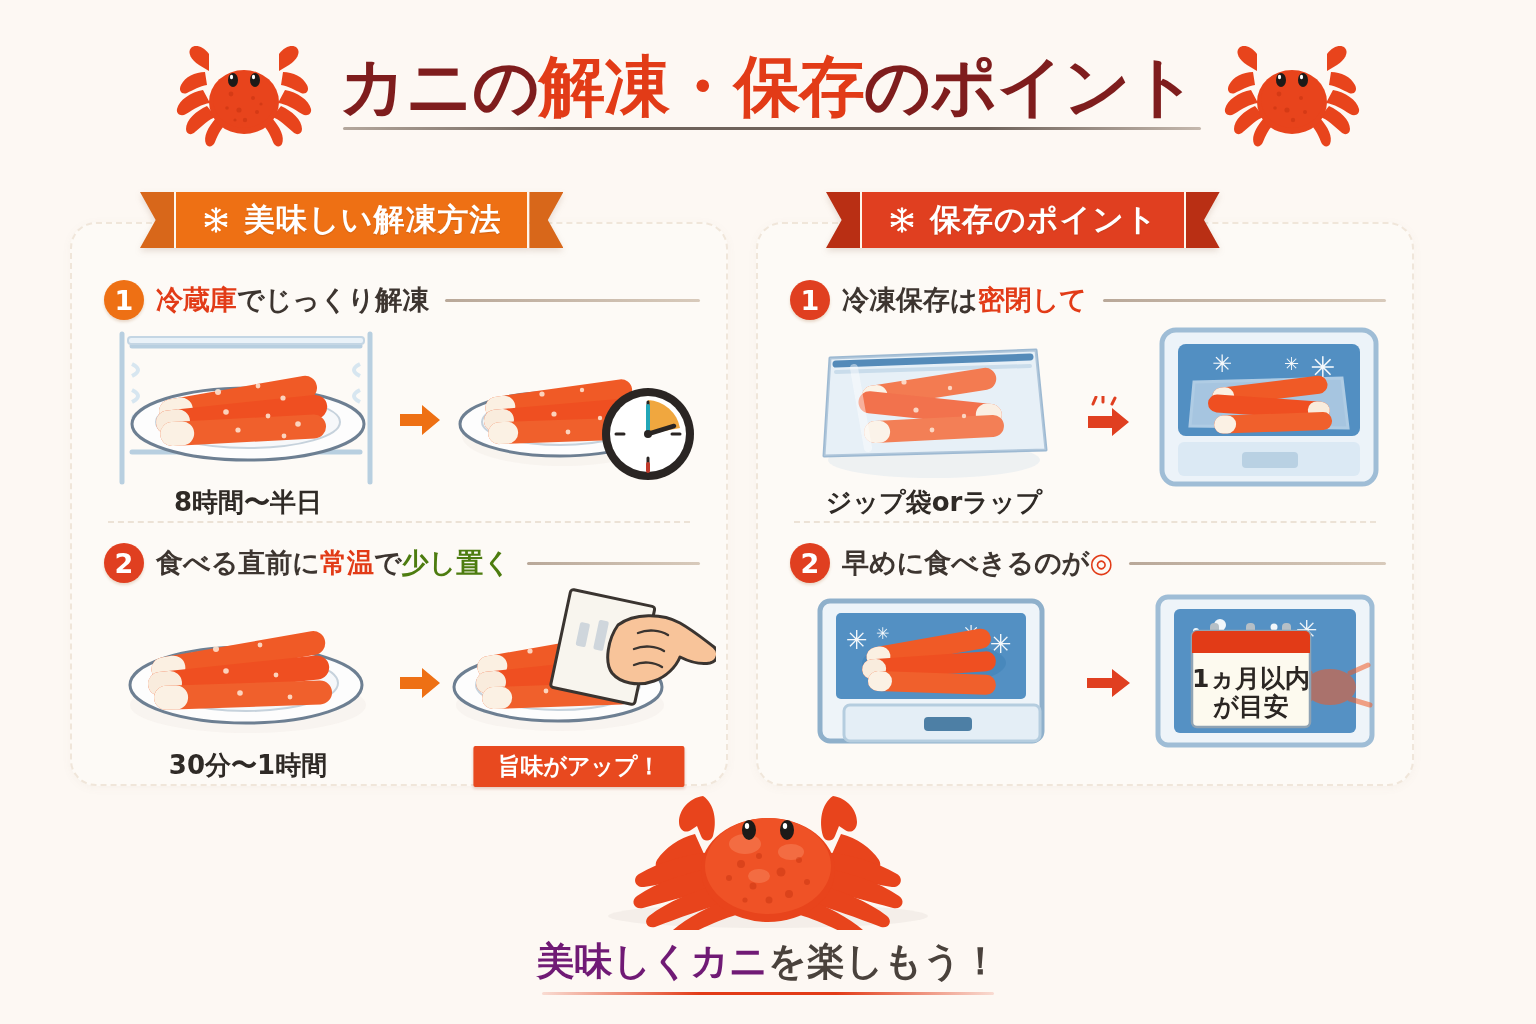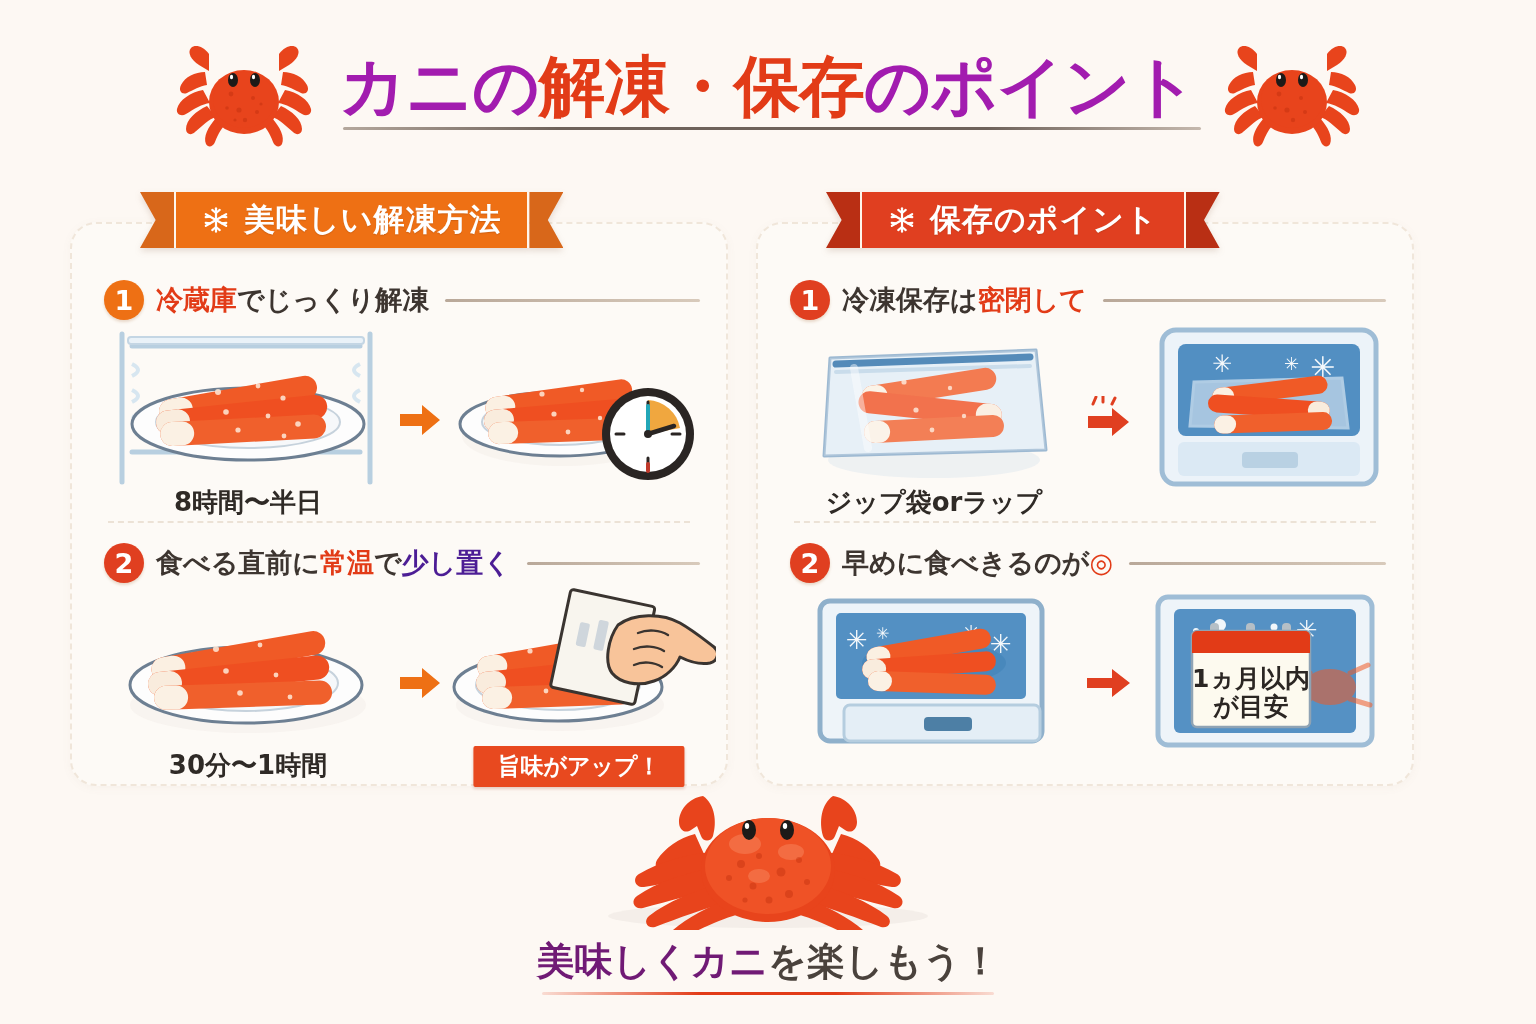--- a/index.html
+++ b/index.html
@@ -16,21 +16,21 @@
   .title-row{
     position:absolute;left:0;top:22px;width:1536px;height:140px;
     display:flex;align-items:center;justify-content:center;gap:6px;
   }
   .title-text{
     position:relative;
     font-size:66px;font-weight:bold;letter-spacing:-1px;
     white-space:nowrap;line-height:1.05;
     padding:0 14px 10px 14px;
   }
-  .title-text .dk{color:#a21caf;font-family:Liberation Serif, serif;}
+  .title-text .dk{color:#7f1d1d;font-family:Liberation Serif, serif;}
   .title-text .rd{color:#e23b17;}
   .title-underline{
     position:absolute;left:18px;right:10px;bottom:2px;height:3px;
     background:linear-gradient(90deg,#b4a79c,#6e625a 25%,#6e625a 75%,#c5b8ad);
     border-radius:2px;
   }
 
   
   .crab-mascot{flex:0 0 auto;}
 
@@ -85,21 +85,21 @@
   .step-num{
     width:40px;height:40px;border-radius:50%;
     background:#ee7014;color:#fff;
     display:flex;align-items:center;justify-content:center;
     font-size:27px;font-weight:bold;flex:0 0 auto;
     box-shadow:0 2px 3px rgba(150,80,20,.2);
   }
   .panel.storage .step-num{background:#e03f20;}
   .step-title{font-size:27px;font-weight:bold;color:#3d3530;white-space:nowrap;letter-spacing:0px;}
   .step-title .r1{color:#e23b17;}
-  .step-title .r2{color:#4c1d95;}
+  .step-title .r2{color:#4d7c0f;}
   .step-rule{flex:1 1 auto;height:3px;min-width:26px;
     background:linear-gradient(90deg,#b9a899,#d8cabb);border-radius:2px;margin-left:4px;}
   .step-divider{
     position:absolute;left:10px;right:10px;top:245px;height:0;
     border-top:2px dashed #ece2d6;
   }
 
   .step-body{position:relative;height:192px;display:flex;align-items:flex-start;}
   .cell{position:relative;width:274px;height:192px;}
   .cell.wide{width:300px;}

